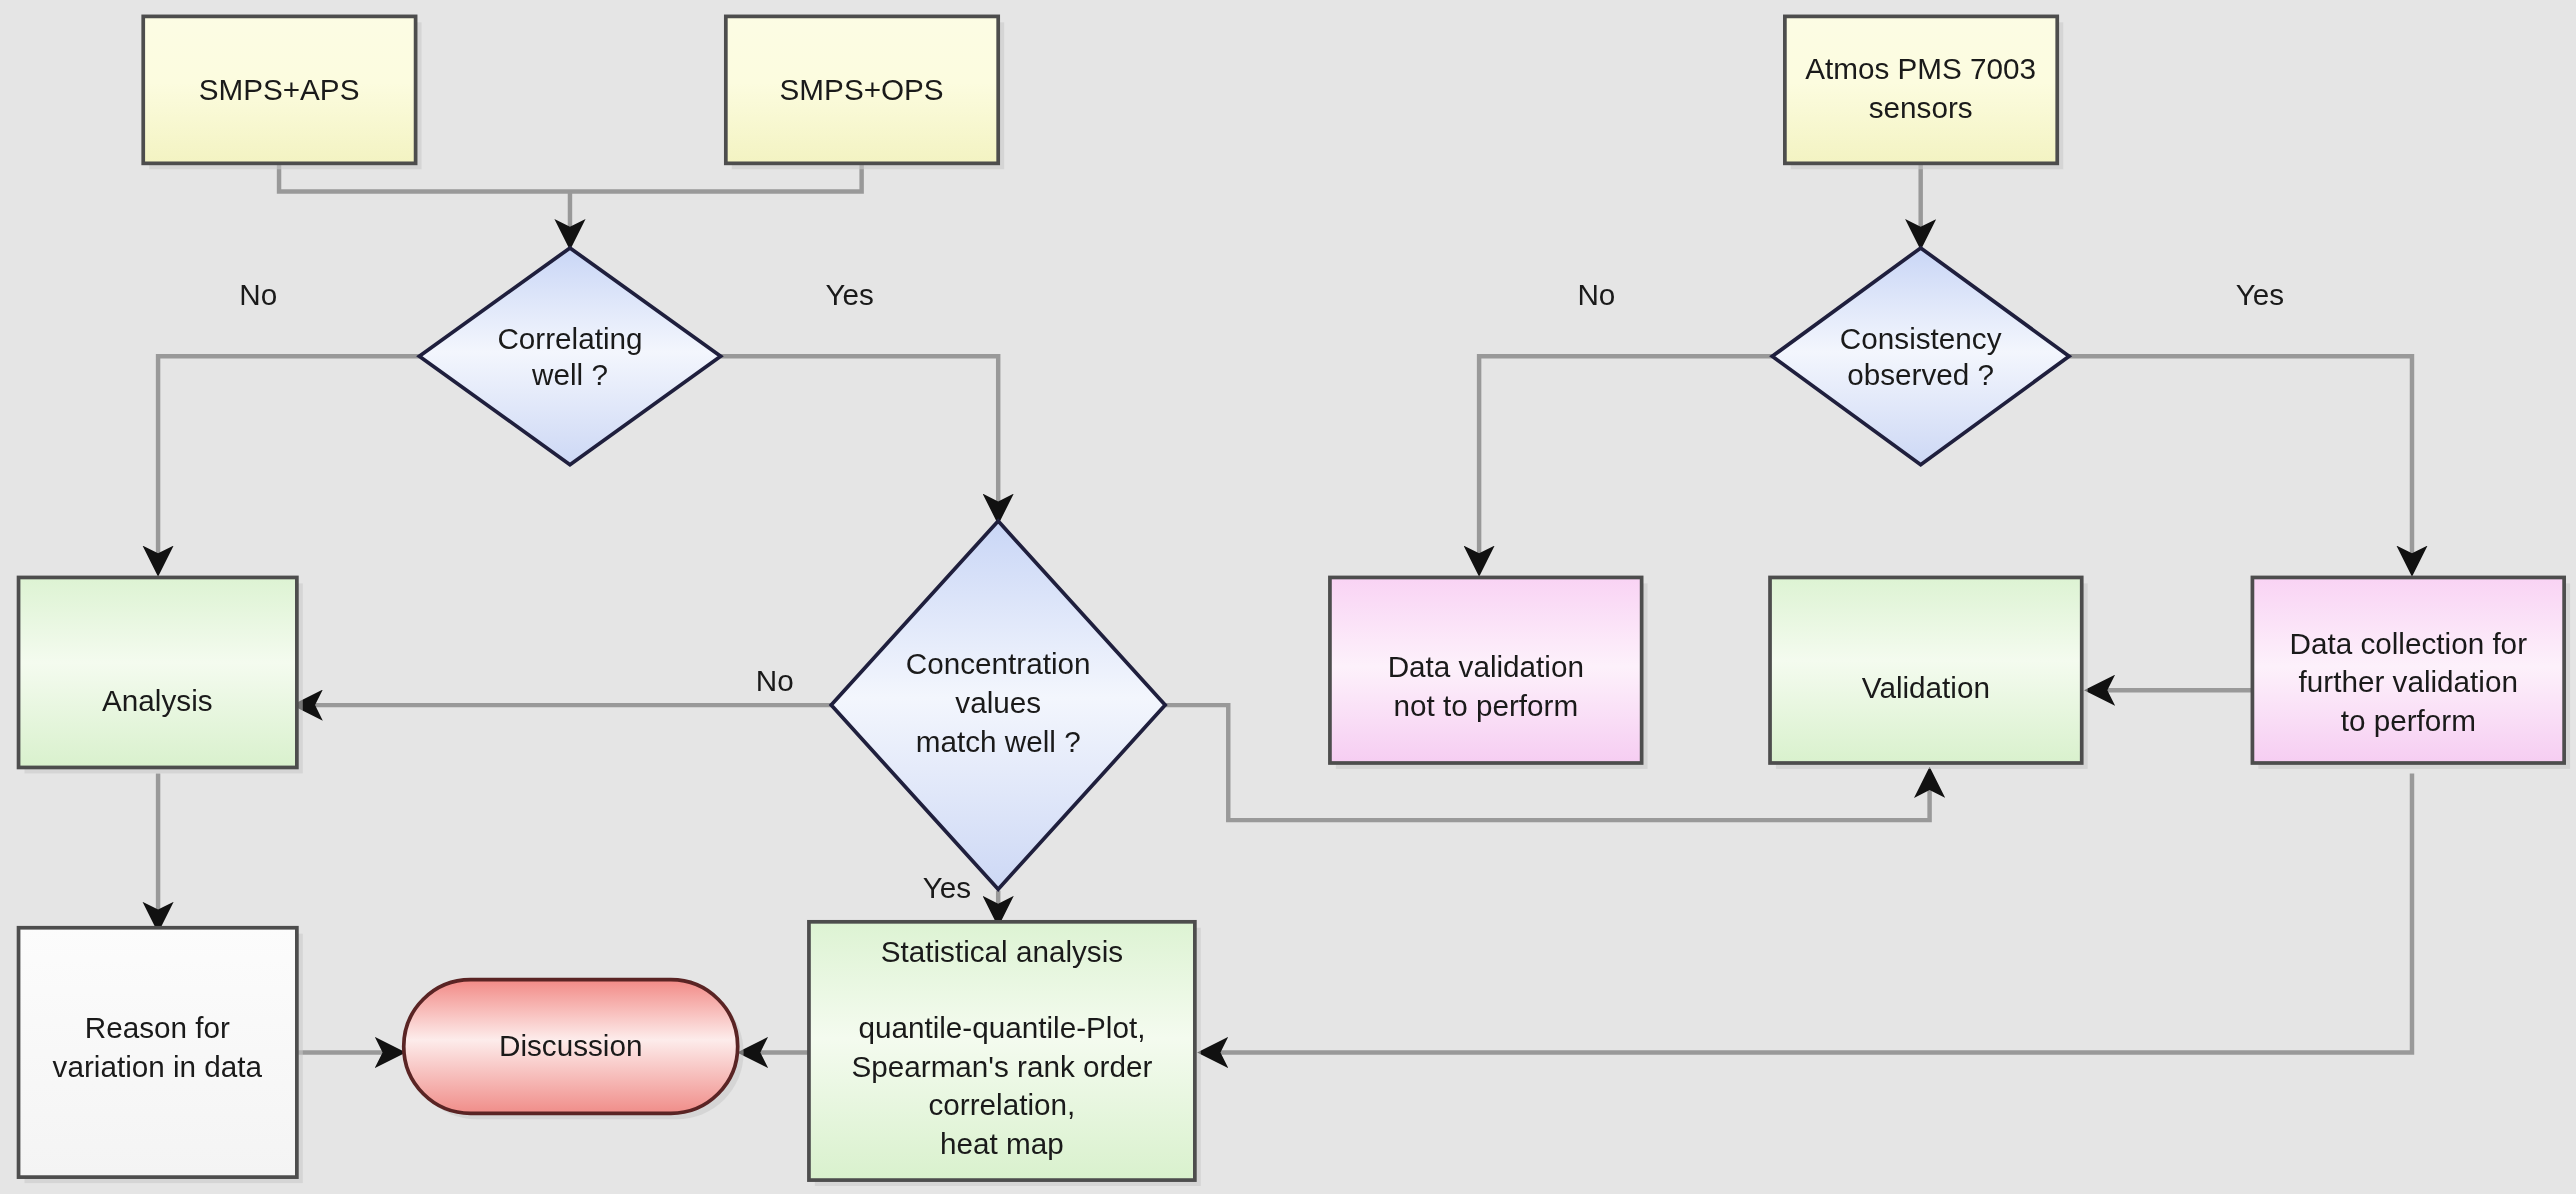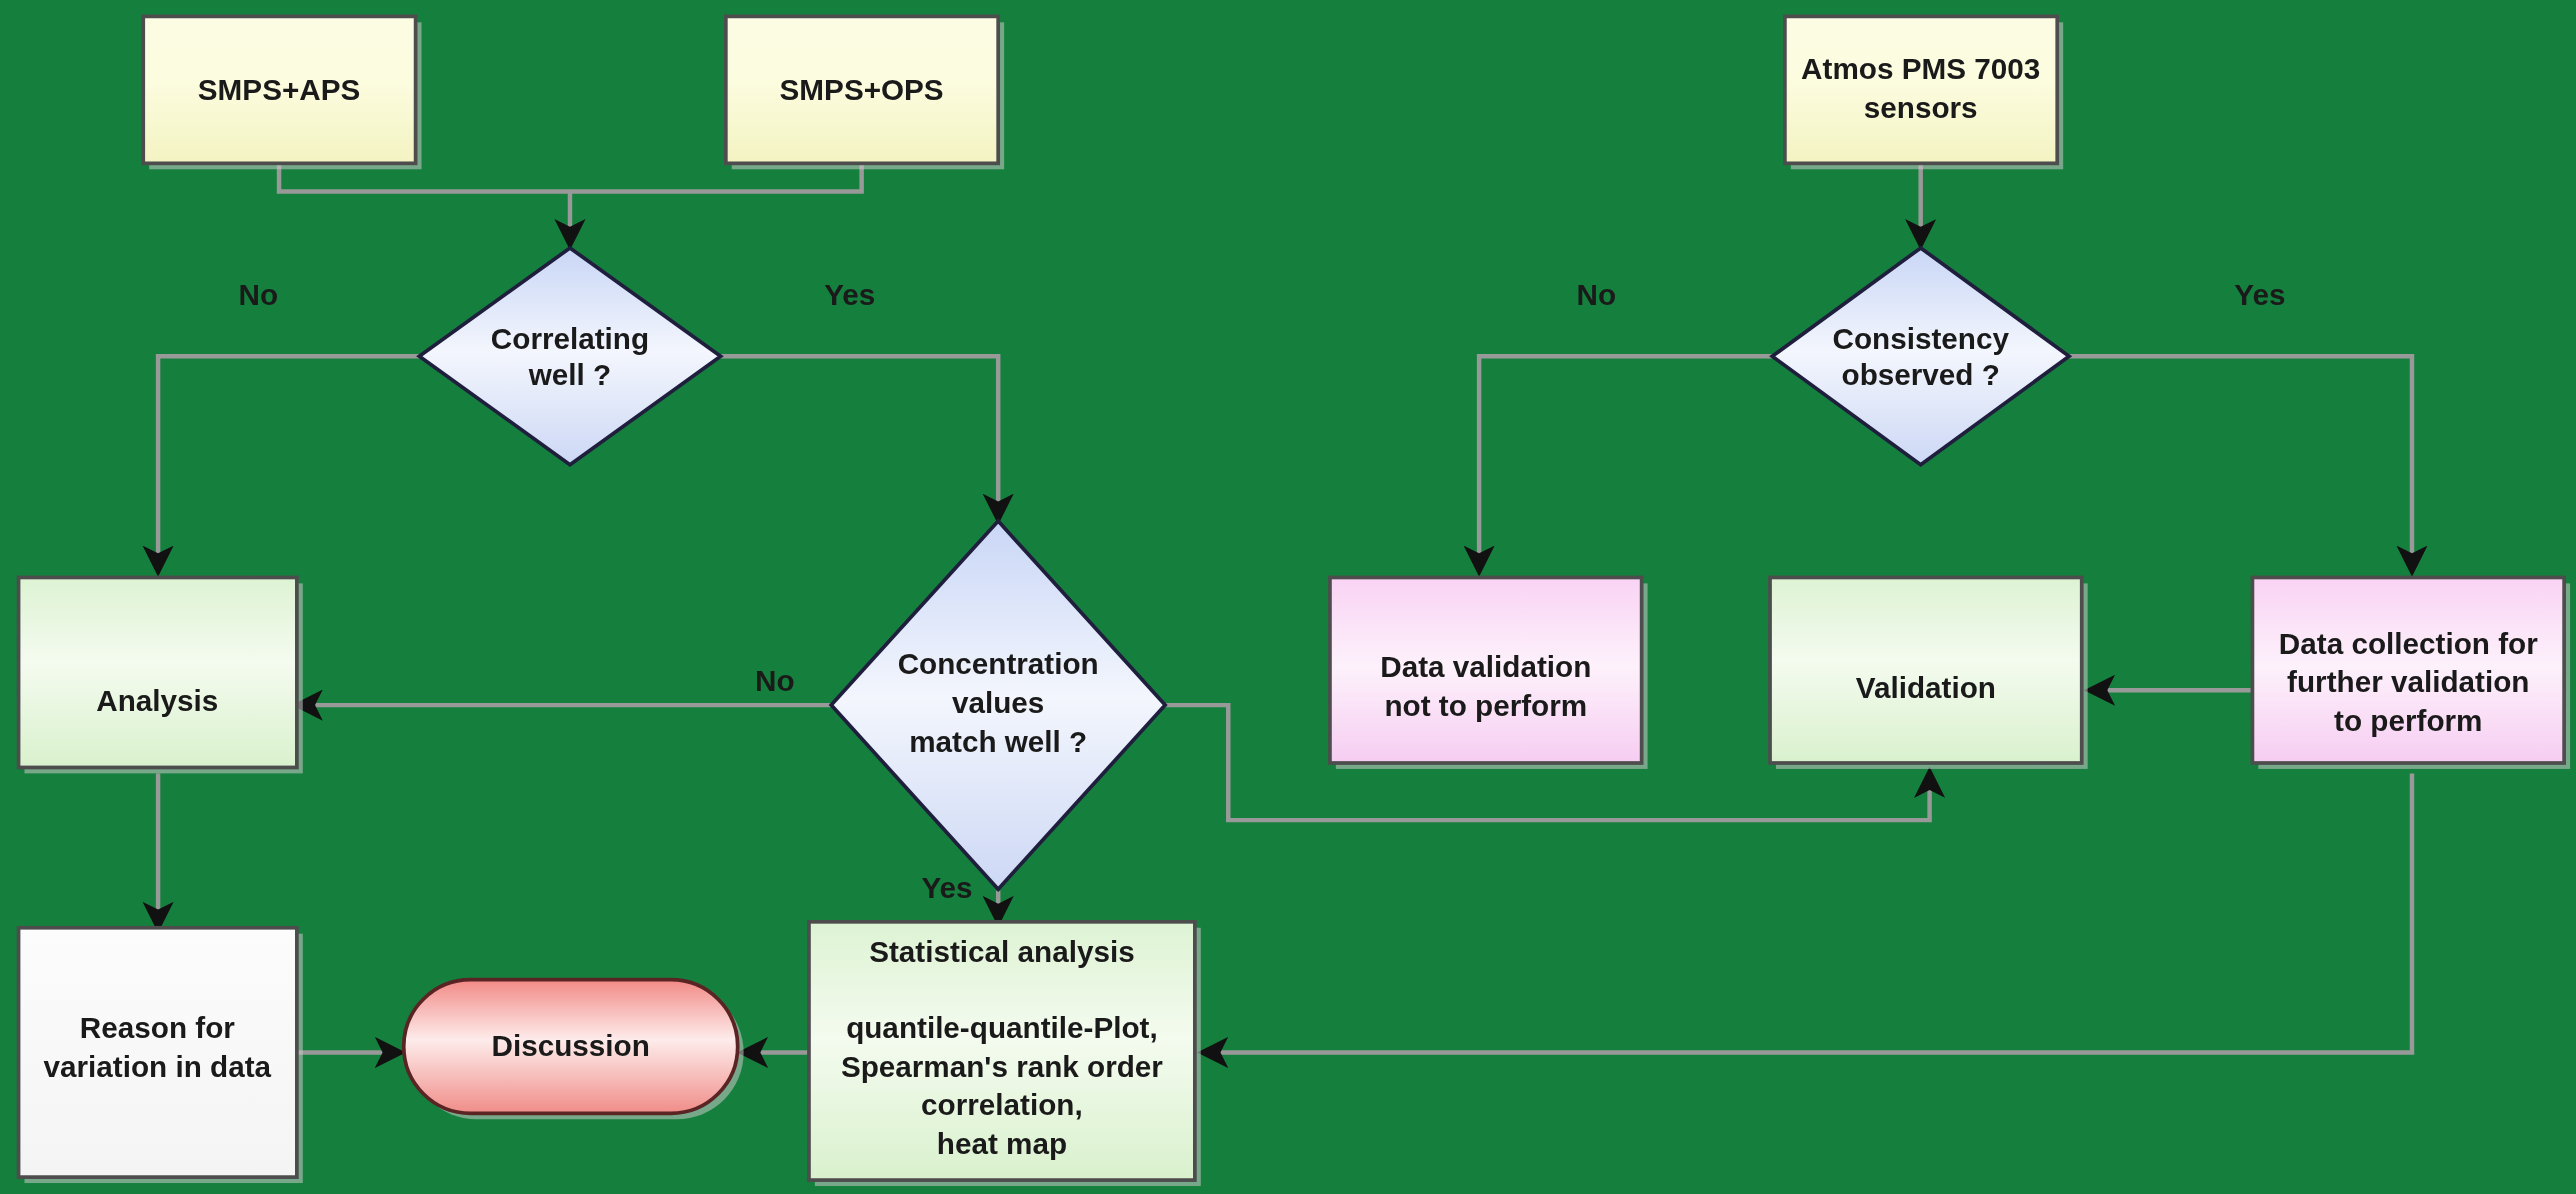--- a/index.html
+++ b/index.html
@@ -1,17 +1,17 @@
 <!DOCTYPE html>
 <html style="font-size:12px"><head>
 <meta charset="utf-8">
 <style>
   html,body{margin:0;padding:0;background:#ffffff;}
   body{width:2576px;height:1195px;overflow:hidden;font-family:"Liberation Sans",sans-serif;}
-  #stage{position:relative;width:2576px;height:1195px;background:#15803d;font-weight:bold;}
+  #stage{position:relative;width:2576px;height:1195px;background:#e5e5e5;}
   svg{position:absolute;left:0;top:0;width:2576px;height:1195px;}
   .nodetext{font-family:"Liberation Sans",sans-serif;font-size:40px;fill:#1a1a1a;text-anchor:middle;dominant-baseline:middle;}
   .edgelabel{font-family:"Liberation Sans",sans-serif;font-size:40px;fill:#1a1a1a;text-anchor:middle;dominant-baseline:middle;}
   .shapebox{stroke:#4d4d4d;stroke-width:5;}
   .diamond{stroke:#1f1f3d;stroke-width:5;}
   .edge{stroke:#999999;stroke-width:6;fill:none;}
   .shadow{fill:#c8c8c8;opacity:.55;}
 </style>
 </head>
 <body>

